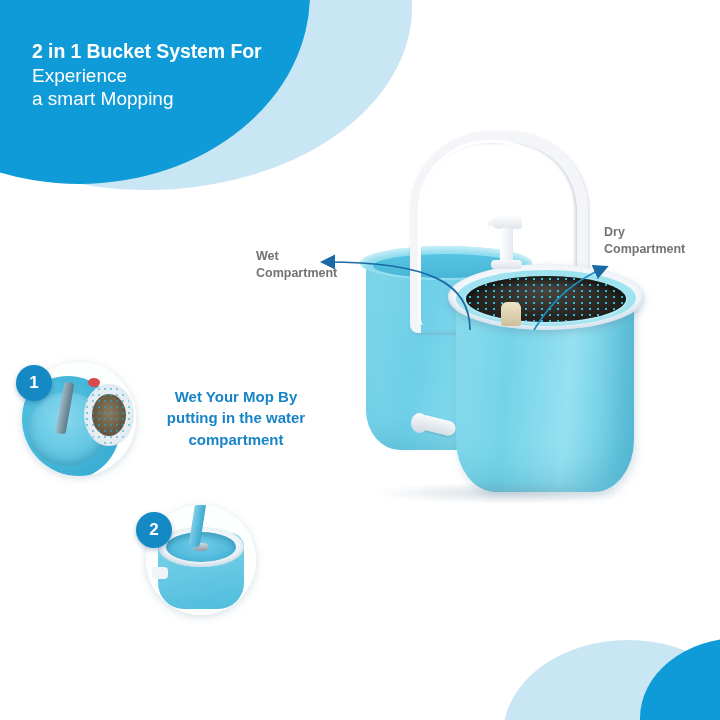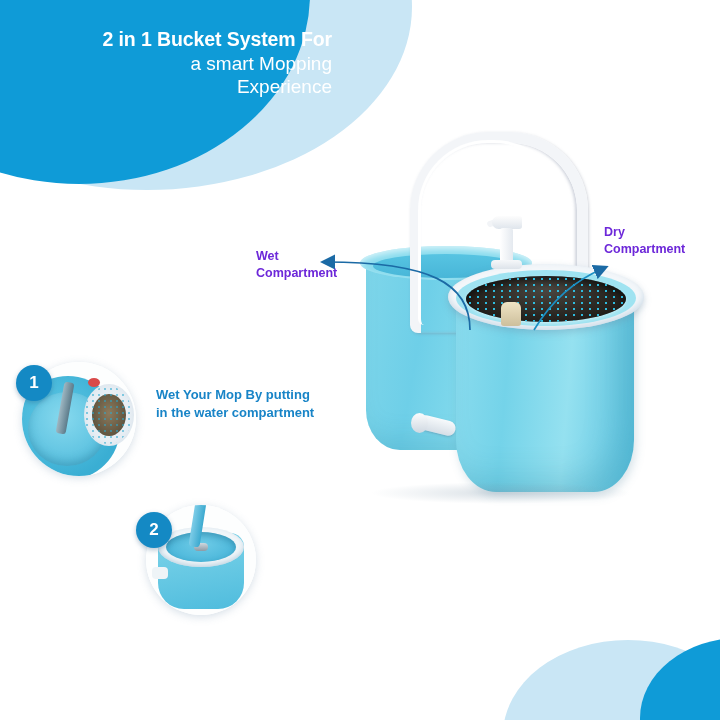--- a/index.html
+++ b/index.html
@@ -25,22 +25,22 @@
     left:503px;top:640px;width:250px;height:190px;
     background:#c9e6f5;
   }
   .blob-br-main{
     left:640px;top:638px;width:200px;height:160px;
     background:#0f9bd7;
   }
 
   
   .header-text{
-    position:absolute;left:32px;top:28px;width:300px;
-    color:#ffffff;line-height:1.22;text-align:right;
+    position:absolute;left:32px;top:40px;width:300px;
+    color:#ffffff;line-height:1.22;
     -webkit-font-smoothing:antialiased;
   }
   .title-strong{font-size:19.5px;font-weight:bold;letter-spacing:-0.1px;display:block;}
   .title-light{font-size:19px;font-weight:300;display:block;letter-spacing:0px;}
 
   
   .product{position:absolute;left:360px;top:130px;width:300px;height:380px;}
 
   
   .handle{
@@ -138,21 +138,21 @@
   .spout-knob{
     position:absolute;left:51px;top:283px;width:17px;height:20px;
     background:linear-gradient(180deg,#fbfcfd,#cfd8e1);border-radius:50%;
   }
   .tub-shadow{
     position:absolute;left:10px;top:352px;width:262px;height:22px;
     background:radial-gradient(ellipse at 50% 50%,rgba(120,145,165,.28),rgba(255,255,255,0) 70%);
   }
 
   
-  .callout{position:absolute;color:#6d28d9;font-weight:bold;font-size:12.5px;line-height:1.32;}
+  .callout{position:absolute;color:#737373;font-weight:bold;font-size:12.5px;line-height:1.32;}
   .callout-wet{left:256px;top:248px;}
   .callout-dry{left:604px;top:224px;}
   .arrow-svg{position:absolute;left:0;top:0;width:720px;height:720px;pointer-events:none;}
   .step-photo{
     position:absolute;border-radius:50%;overflow:hidden;
     background:#ffffff;
     box-shadow:0 2px 9px rgba(120,150,175,.30);
   }
   .sp1{left:22px;top:362px;width:114px;height:114px;}
   .sp2{left:146px;top:505px;width:110px;height:110px;}
@@ -226,39 +226,39 @@
   .step-badge{
     position:absolute;width:36px;height:36px;border-radius:50%;
     background:#1489c4;color:#fff;font-weight:bold;font-size:17px;
     display:flex;align-items:center;justify-content:center;
     box-shadow:0 2px 5px rgba(40,90,130,.35);
   }
   .sb1{left:16px;top:365px;}
   .sb2{left:136px;top:512px;}
 
   .step-text{
-    position:absolute;color:#1884c7;font-weight:bold;font-size:13px;line-height:1.42;
+    position:absolute;color:#1884c7;font-weight:bold;font-size:15px;line-height:1.42;text-align:center;
   }
   .st1{left:156px;top:386px;width:160px;}
   .st2{left:280px;top:528px;width:190px;}
 </style>
 </head>
 <body>
 
 <div class="canvas">
 
   <div class="blob blob-tl-light"></div>
   <div class="blob blob-tl-main"></div>
   <div class="blob blob-br-light"></div>
   <div class="blob blob-br-main"></div>
 
   <div class="header-text">
     <span class="title-strong">2 in 1 Bucket System For</span>
+    <span class="title-light">Experience</span>
     <span class="title-light">a smart Mopping</span>
-    <span class="title-light">Experience</span>
   </div>
 
   <div class="product">
     <div class="tub-wet"></div>
     <div class="tub-wet-rim"></div>
     <div class="tub-wet-inner"></div>
 
     <div class="handle"></div>
     <div class="handle-sheen"></div>
 

